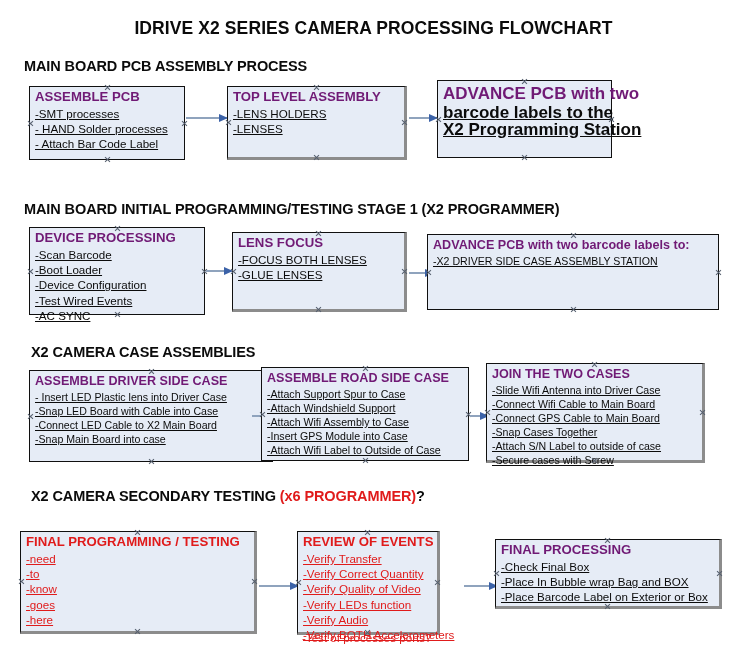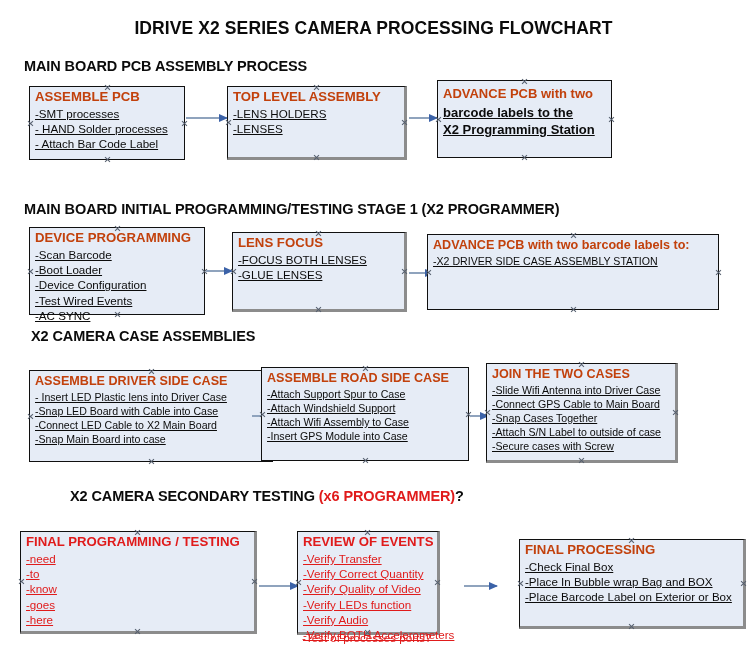--- a/index.html
+++ b/index.html
@@ -60,35 +60,35 @@
   .node .body {
     position: absolute;
     left: 5px;
     top: 2px;
     right: 2px;
   }
   .node .ttl {
     font-weight: bold;
     font-size: 13.2px;
     line-height: 16px;
-    color: #c2410c;
+    color: #701a75;
     white-space: nowrap;
     margin-bottom: 1px;
   }
   .node .li {
     font-size: 11.6px;
     line-height: 15.2px;
     color: #0b0b0b;
     white-space: nowrap;
     text-decoration: underline;
   }
   .node.small .ttl { font-size: 12.6px; }
   .node.small .li  { font-size: 10.6px; line-height: 14px; }
   .node.boldall .ttl,
-  .node.boldall .li { font-weight: bold; font-size: 13px; line-height: 17.5px; }
+  .node.boldall .li { font-weight: bold; font-size: 17px; line-height: 17.5px; }
 
   
   .node.red .ttl, .node.red .li { color: #e01b1b; }
 
   
   .handle {
     position: absolute;
     width: 7px; height: 7px;
     margin-left: -3.5px;
     margin-top: -3.5px;
@@ -183,21 +183,21 @@
     <span class="handle" style="left:0;   top:50%;"></span>
     <span class="handle" style="left:100%;top:50%;"></span>
   </div>
 
   <div class="section-head" style="left:24px; top:201px;">
     <span>MAIN BOARD INITIAL PROGRAMMING/TESTING STAGE 1 (X2 PROGRAMMER)</span>
   </div>
 
   <div class="node" style="left:29px; top:227px; width:176px; height:88px;">
     <div class="body">
-      <div class="ttl">DEVICE PROGRAMMING</div>
+      <div class="ttl">DEVICE PROCESSING</div>
       <div class="li">-Scan Barcode</div>
       <div class="li">-Boot Loader</div>
       <div class="li">-Device Configuration</div>
       <div class="li">-Test Wired Events</div>
       <div class="li">-AC SYNC</div>
     </div>
     <span class="handle" style="left:50%; top:0;"></span>
     <span class="handle" style="left:50%; top:100%;"></span>
     <span class="handle" style="left:0;   top:50%;"></span>
     <span class="handle" style="left:100%;top:50%;"></span>
@@ -227,21 +227,21 @@
     <div class="body">
       <div class="ttl">ADVANCE PCB with two barcode labels to:</div>
       <div class="li">-X2 DRIVER  SIDE  CASE  ASSEMBLY STATION</div>
     </div>
     <span class="handle" style="left:50%; top:0;"></span>
     <span class="handle" style="left:50%; top:100%;"></span>
     <span class="handle" style="left:0;   top:50%;"></span>
     <span class="handle" style="left:100%;top:50%;"></span>
   </div>
 
-  <div class="section-head" style="left:31px; top:328px;text-align:right;">
+  <div class="section-head" style="left:31px; top:344px;text-align:right;">
     <span>X2 CAMERA CASE ASSEMBLIES</span>
   </div>
 
   <div class="node small" style="left:29px; top:370px; width:244px; height:92px;padding-left:8px;">
     <div class="body">
       <div class="ttl">ASSEMBLE DRIVER SIDE CASE</div>
       <div class="li">- Insert LED Plastic lens into Driver Case</div>
       <div class="li">-Snap LED Board with Cable into Case</div>
       <div class="li">-Connect LED Cable to X2 Main Board</div>
       <div class="li">-Snap Main Board into case</div>
@@ -256,47 +256,49 @@
     <span class="head"></span>
   </div>
 
   <div class="node small" style="left:261px; top:367px; width:208px; height:94px;">
     <div class="body">
       <div class="ttl">ASSEMBLE ROAD SIDE CASE</div>
       <div class="li">-Attach Support Spur to Case</div>
       <div class="li">-Attach Windshield Support</div>
       <div class="li">-Attach Wifi Assembly to Case</div>
       <div class="li">-Insert GPS Module into Case</div>
+      <div class="li">-Attach Wifi Label to Outside of Case</div>
     </div>
     <span class="handle" style="left:50%; top:0;"></span>
     <span class="handle" style="left:50%; top:100%;"></span>
     <span class="handle" style="left:0;   top:50%;"></span>
     <span class="handle" style="left:100%;top:50%;"></span>
   </div>
 
   <div class="conn" style="left:470px; top:415px; width:18px;">
     <span class="head"></span>
   </div>
 
-  <div class="node small shadowed" style="left:486px; top:363px; width:192px; height:100px;">
+  <div class="node small shadowed" style="left:486px; top:363px; width:219px; height:100px;">
     <div class="body">
       <div class="ttl">JOIN THE TWO CASES</div>
       <div class="li">-Slide Wifi Antenna into Driver Case</div>
+      <div class="li">-Connect Wifi Cable to Main Board</div>
       <div class="li">-Connect GPS Cable to Main Board</div>
       <div class="li">-Snap Cases Together</div>
       <div class="li">-Attach S/N Label to outside of case</div>
       <div class="li">-Secure cases with Screw</div>
     </div>
     <span class="handle" style="left:50%; top:0;"></span>
     <span class="handle" style="left:50%; top:100%;"></span>
     <span class="handle" style="left:0;   top:50%;"></span>
     <span class="handle" style="left:100%;top:50%;"></span>
   </div>
 
-  <div class="section-head" style="left:31px; top:488px;margin-left:39px;">
+  <div class="section-head" style="left:31px; top:488px;">
     <span>X2 CAMERA SECONDARY TESTING </span><span class="accent">(x6 PROGRAMMER)</span><span class="tail">?</span>
   </div>
 
   <div class="node red shadowed" style="left:20px; top:531px; width:237px; height:103px;">
     <div class="body">
       <div class="ttl">FINAL PROGRAMMING / TESTING</div>
       <div class="li">-need</div>
       <div class="li">-to</div>
       <div class="li">-know</div>
       <div class="li">-goes</div>
@@ -327,21 +329,21 @@
     <span class="handle" style="left:0;   top:50%;"></span>
     <span class="handle" style="left:100%;top:50%;"></span>
   </div>
 
   <div class="overflow-line" style="left:302px; top:630px;">-Test of processes ports?</div>
 
   <div class="conn" style="left:464px; top:585px; width:33px;">
     <span class="head"></span>
   </div>
 
-  <div class="node shadowed" style="left:495px; top:539px; width:227px; height:90px;margin-left:24px;">
+  <div class="node shadowed" style="left:495px; top:539px; width:227px; height:70px;">
     <div class="body">
       <div class="ttl">FINAL PROCESSING</div>
       <div class="li"> -Check Final Box</div>
       <div class="li">-Place In Bubble wrap Bag and BOX</div>
       <div class="li">-Place Barcode Label on Exterior or Box</div>
     </div>
     <span class="handle" style="left:50%; top:0;"></span>
     <span class="handle" style="left:50%; top:100%;"></span>
     <span class="handle" style="left:0;   top:50%;"></span>
     <span class="handle" style="left:100%;top:50%;"></span>

